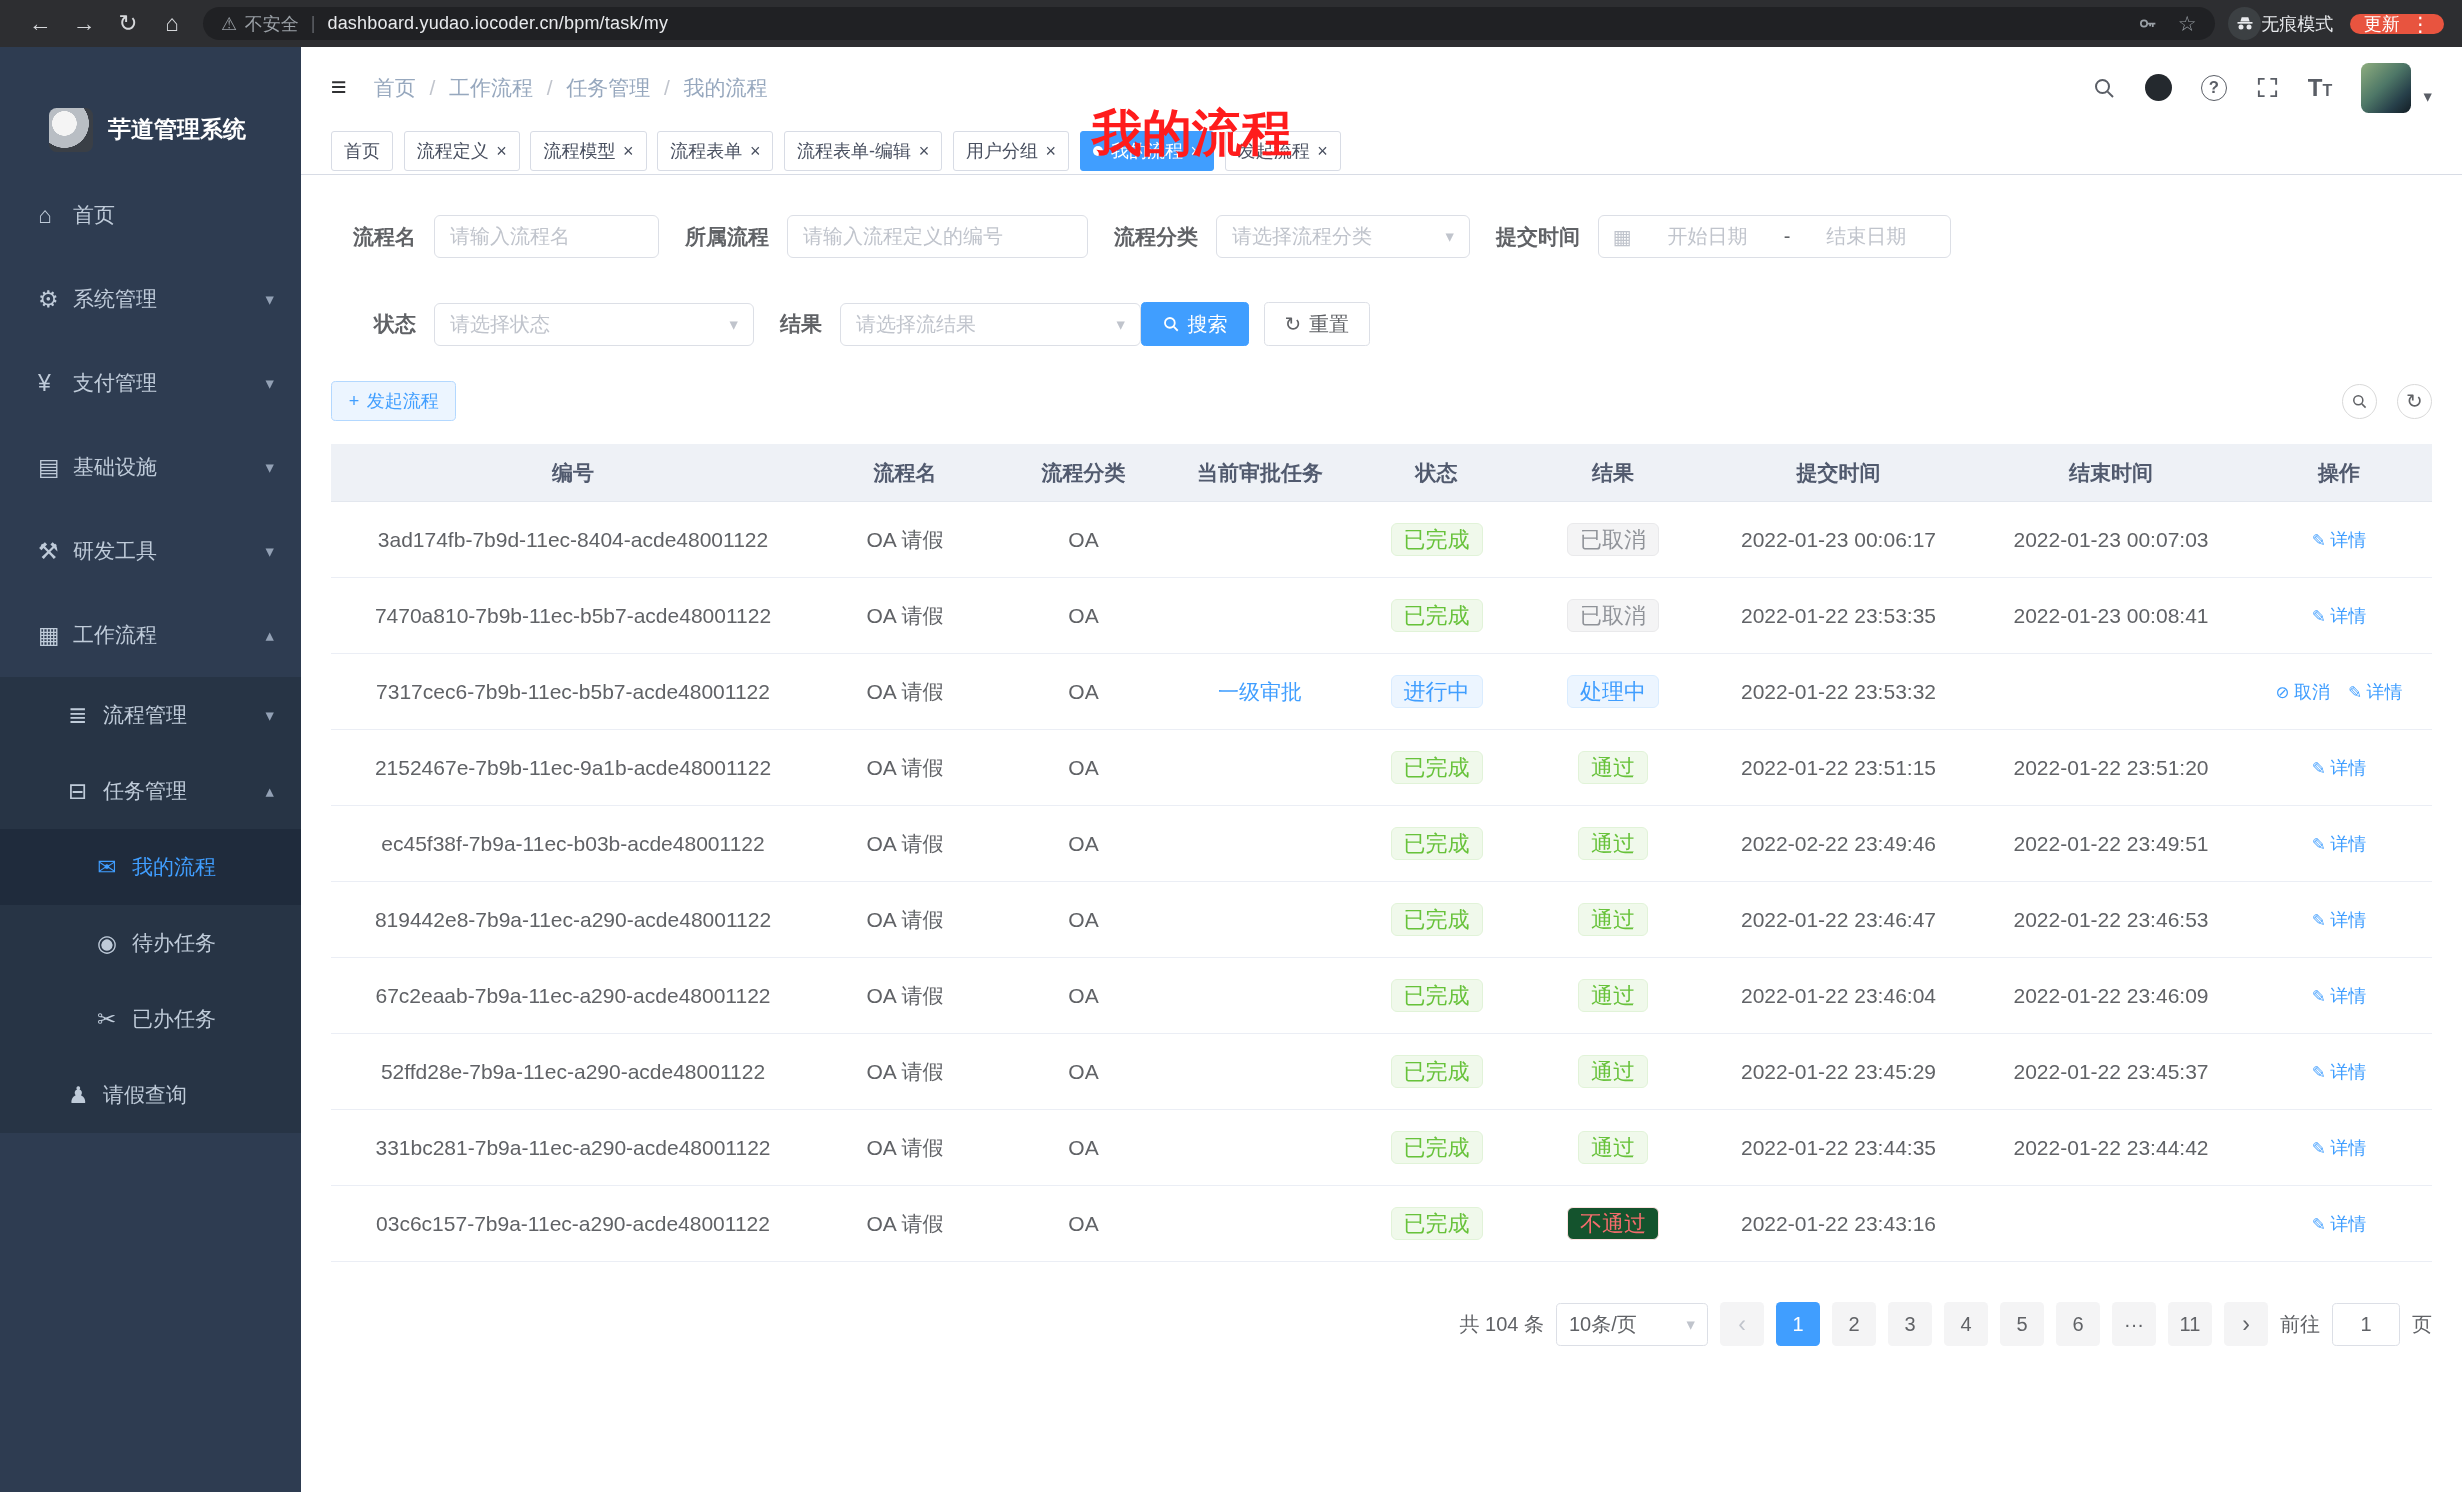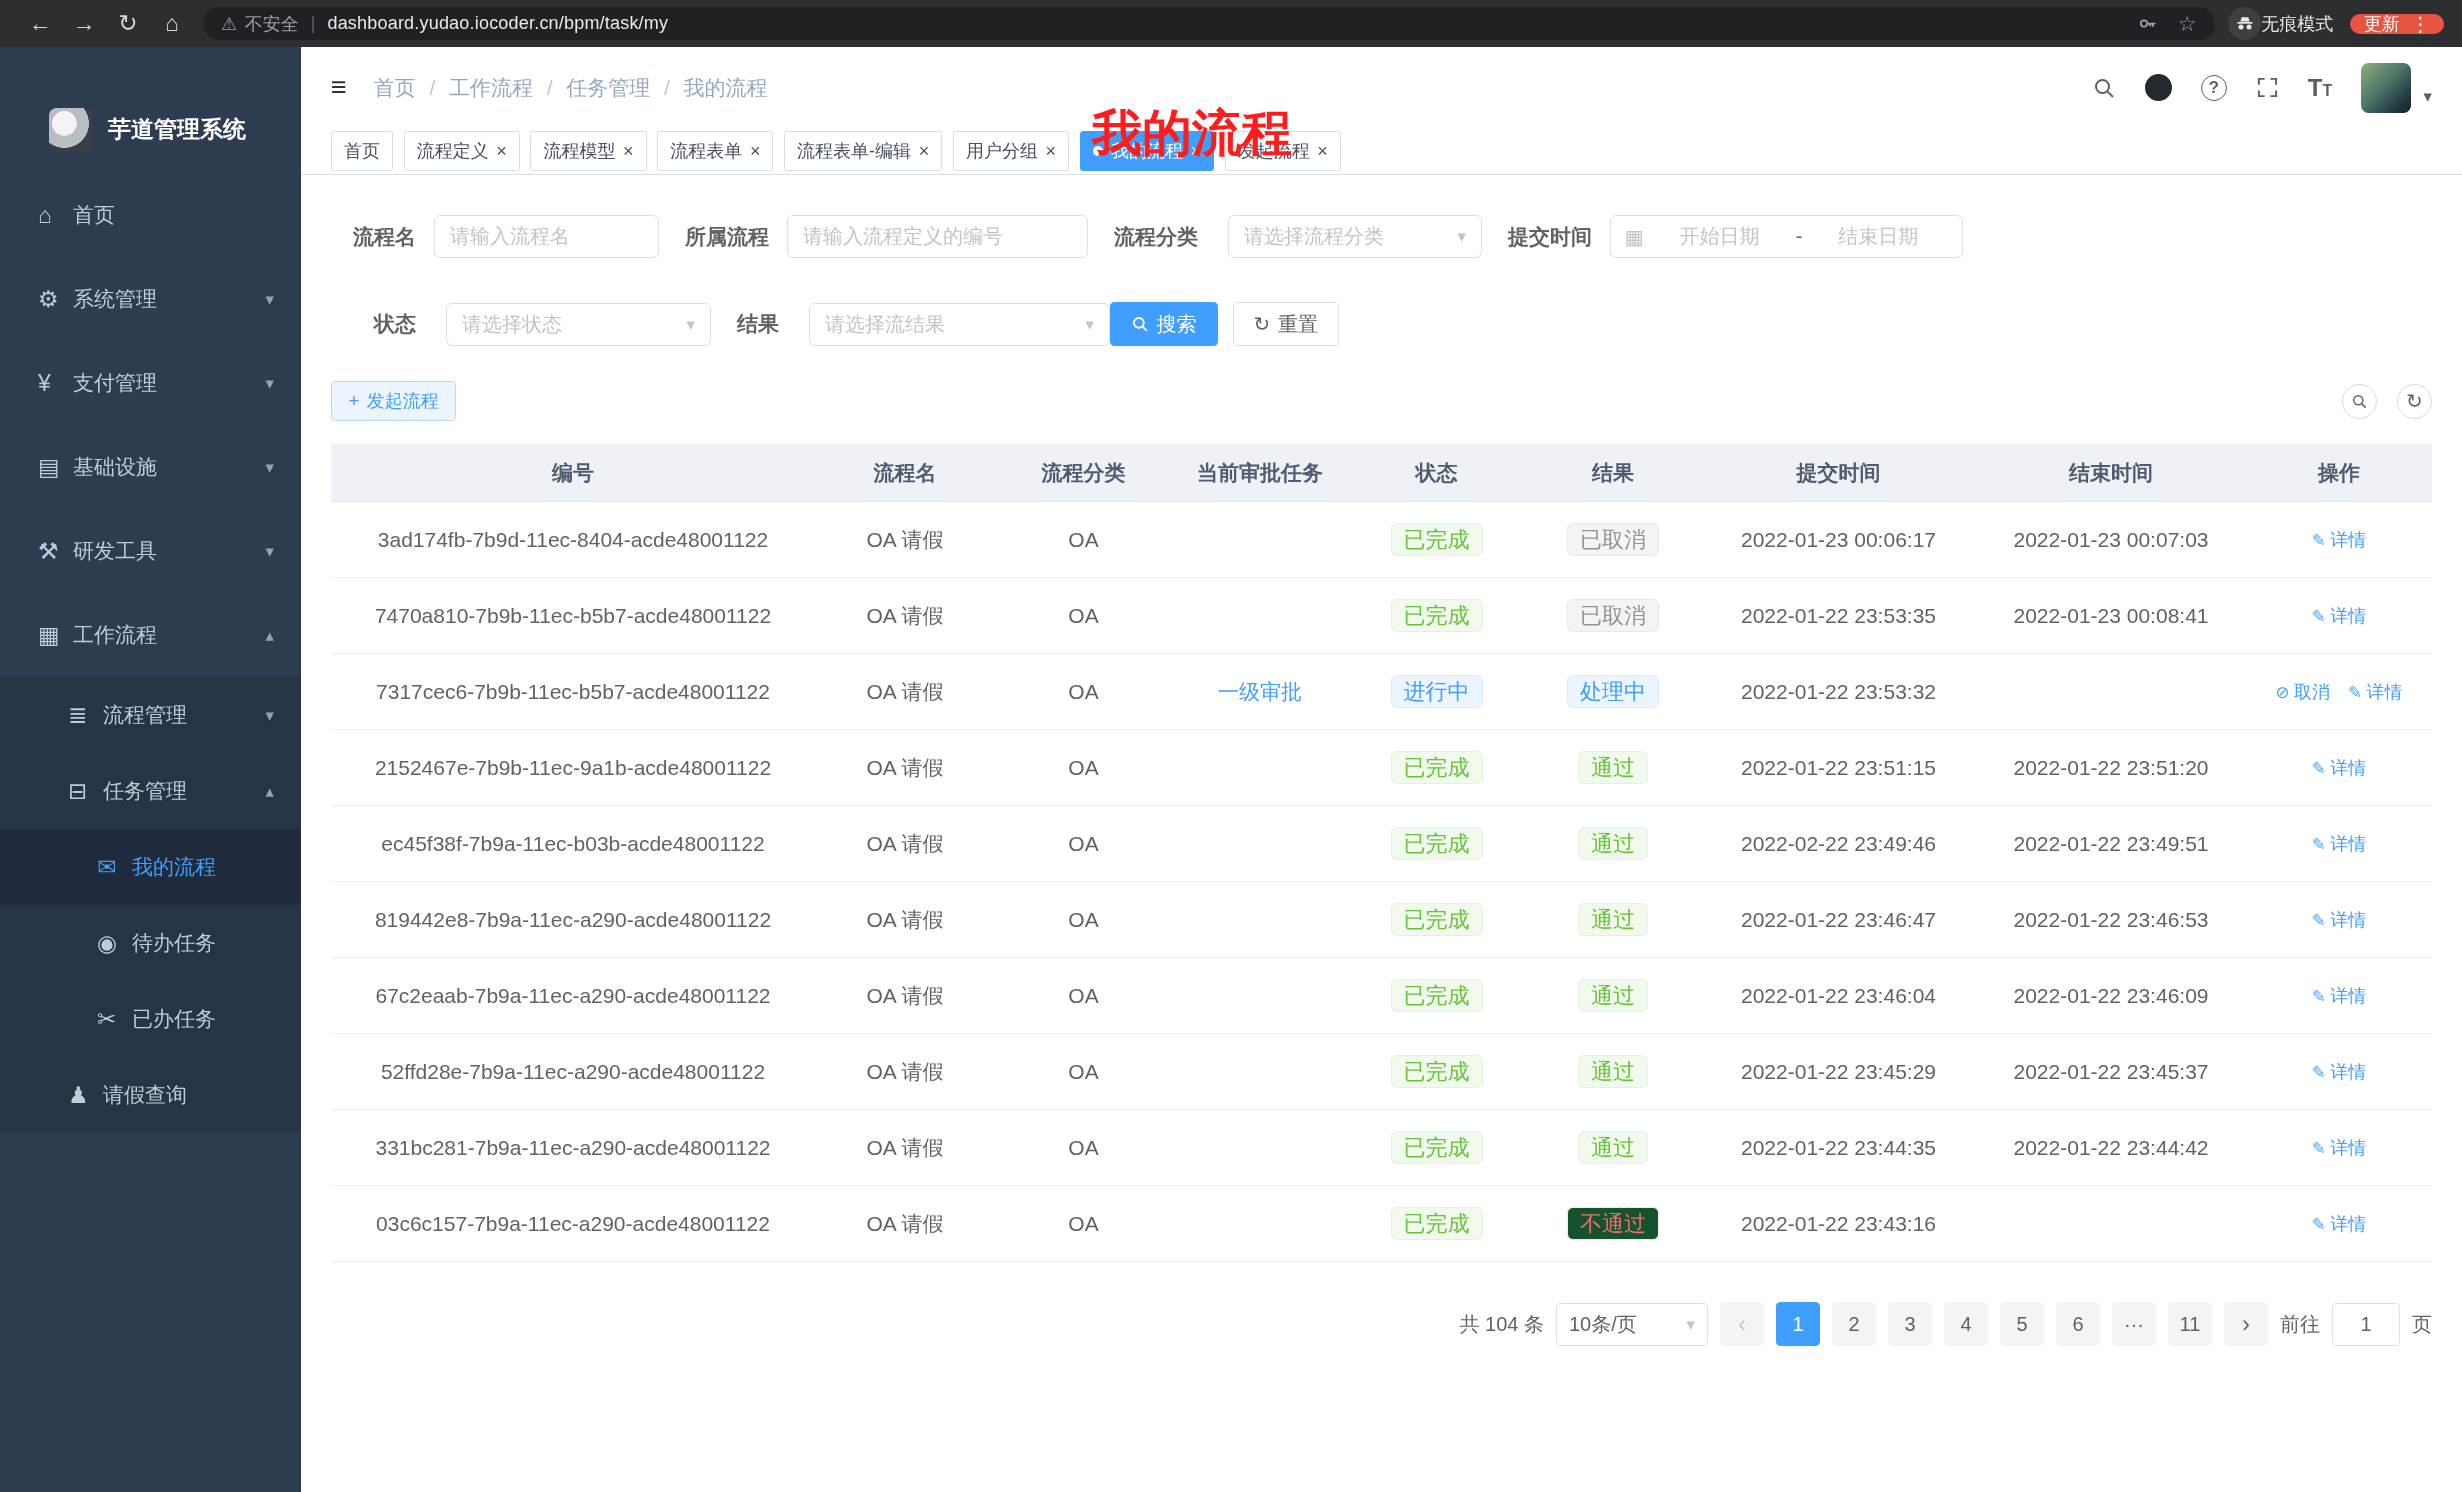--- a/index.html
+++ b/index.html
@@ -83,22 +83,22 @@
   .fgroup + .fgroup { margin-left:26px; }
   .flabel { font-size:21px; font-weight:700; color:#606266; margin-right:18px;
     min-width:85px; text-align:right; white-space:nowrap; }
   .flabel.auto { min-width:0; }
   .inp { height:43px; border:0.8px solid #dcdfe6; border-radius:6px; padding:0 15px; font-size:20px;
     color:#606266; background:#fff; outline:none; }
   .inp::placeholder { color:#c0c4cc; }
   .w1 { width:225px; } .w2 { width:301px; }
   .select { height:43px; border:0.8px solid #dcdfe6; border-radius:6px; background:#fff; cursor:pointer;
     display:flex; align-items:center; justify-content:space-between; padding:16px 15px;
-    color:#c0c4cc; font-size:20px;margin-left:12px; }
-  .sw1 { width:254px; } .sw2 { width:265px; } .sw3 { width:301px; }
+    color:#c0c4cc; font-size:20px; }
+  .sw1 { width:254px; } .sw2 { width:320px; } .sw3 { width:301px; }
   .caret { color:#c0c4cc; font-size:16.7px; margin-left:9px; }
   .daterange { width:353px; height:43px; border:0.8px solid #dcdfe6; border-radius:6px; background:#fff;
     display:flex; align-items:center; padding:0 13.7px; gap:6px; font-size:20px; color:#c0c4cc; cursor:pointer; }
   .dr-ph { flex:1; text-align:center; white-space:nowrap; }
   .dr-dash { color:#606266; }
   .cal { color:#c0c4cc; font-size:20px; }
 
   .btn { height:44px; border-radius:4.6px; font-size:20px; display:flex; align-items:center; gap:7.6px;
     padding:0 20px; cursor:pointer; border:0.8px solid transparent; white-space:nowrap; }
   .btn-primary { background:#409eff; border-color:#409eff; color:#fff; }

